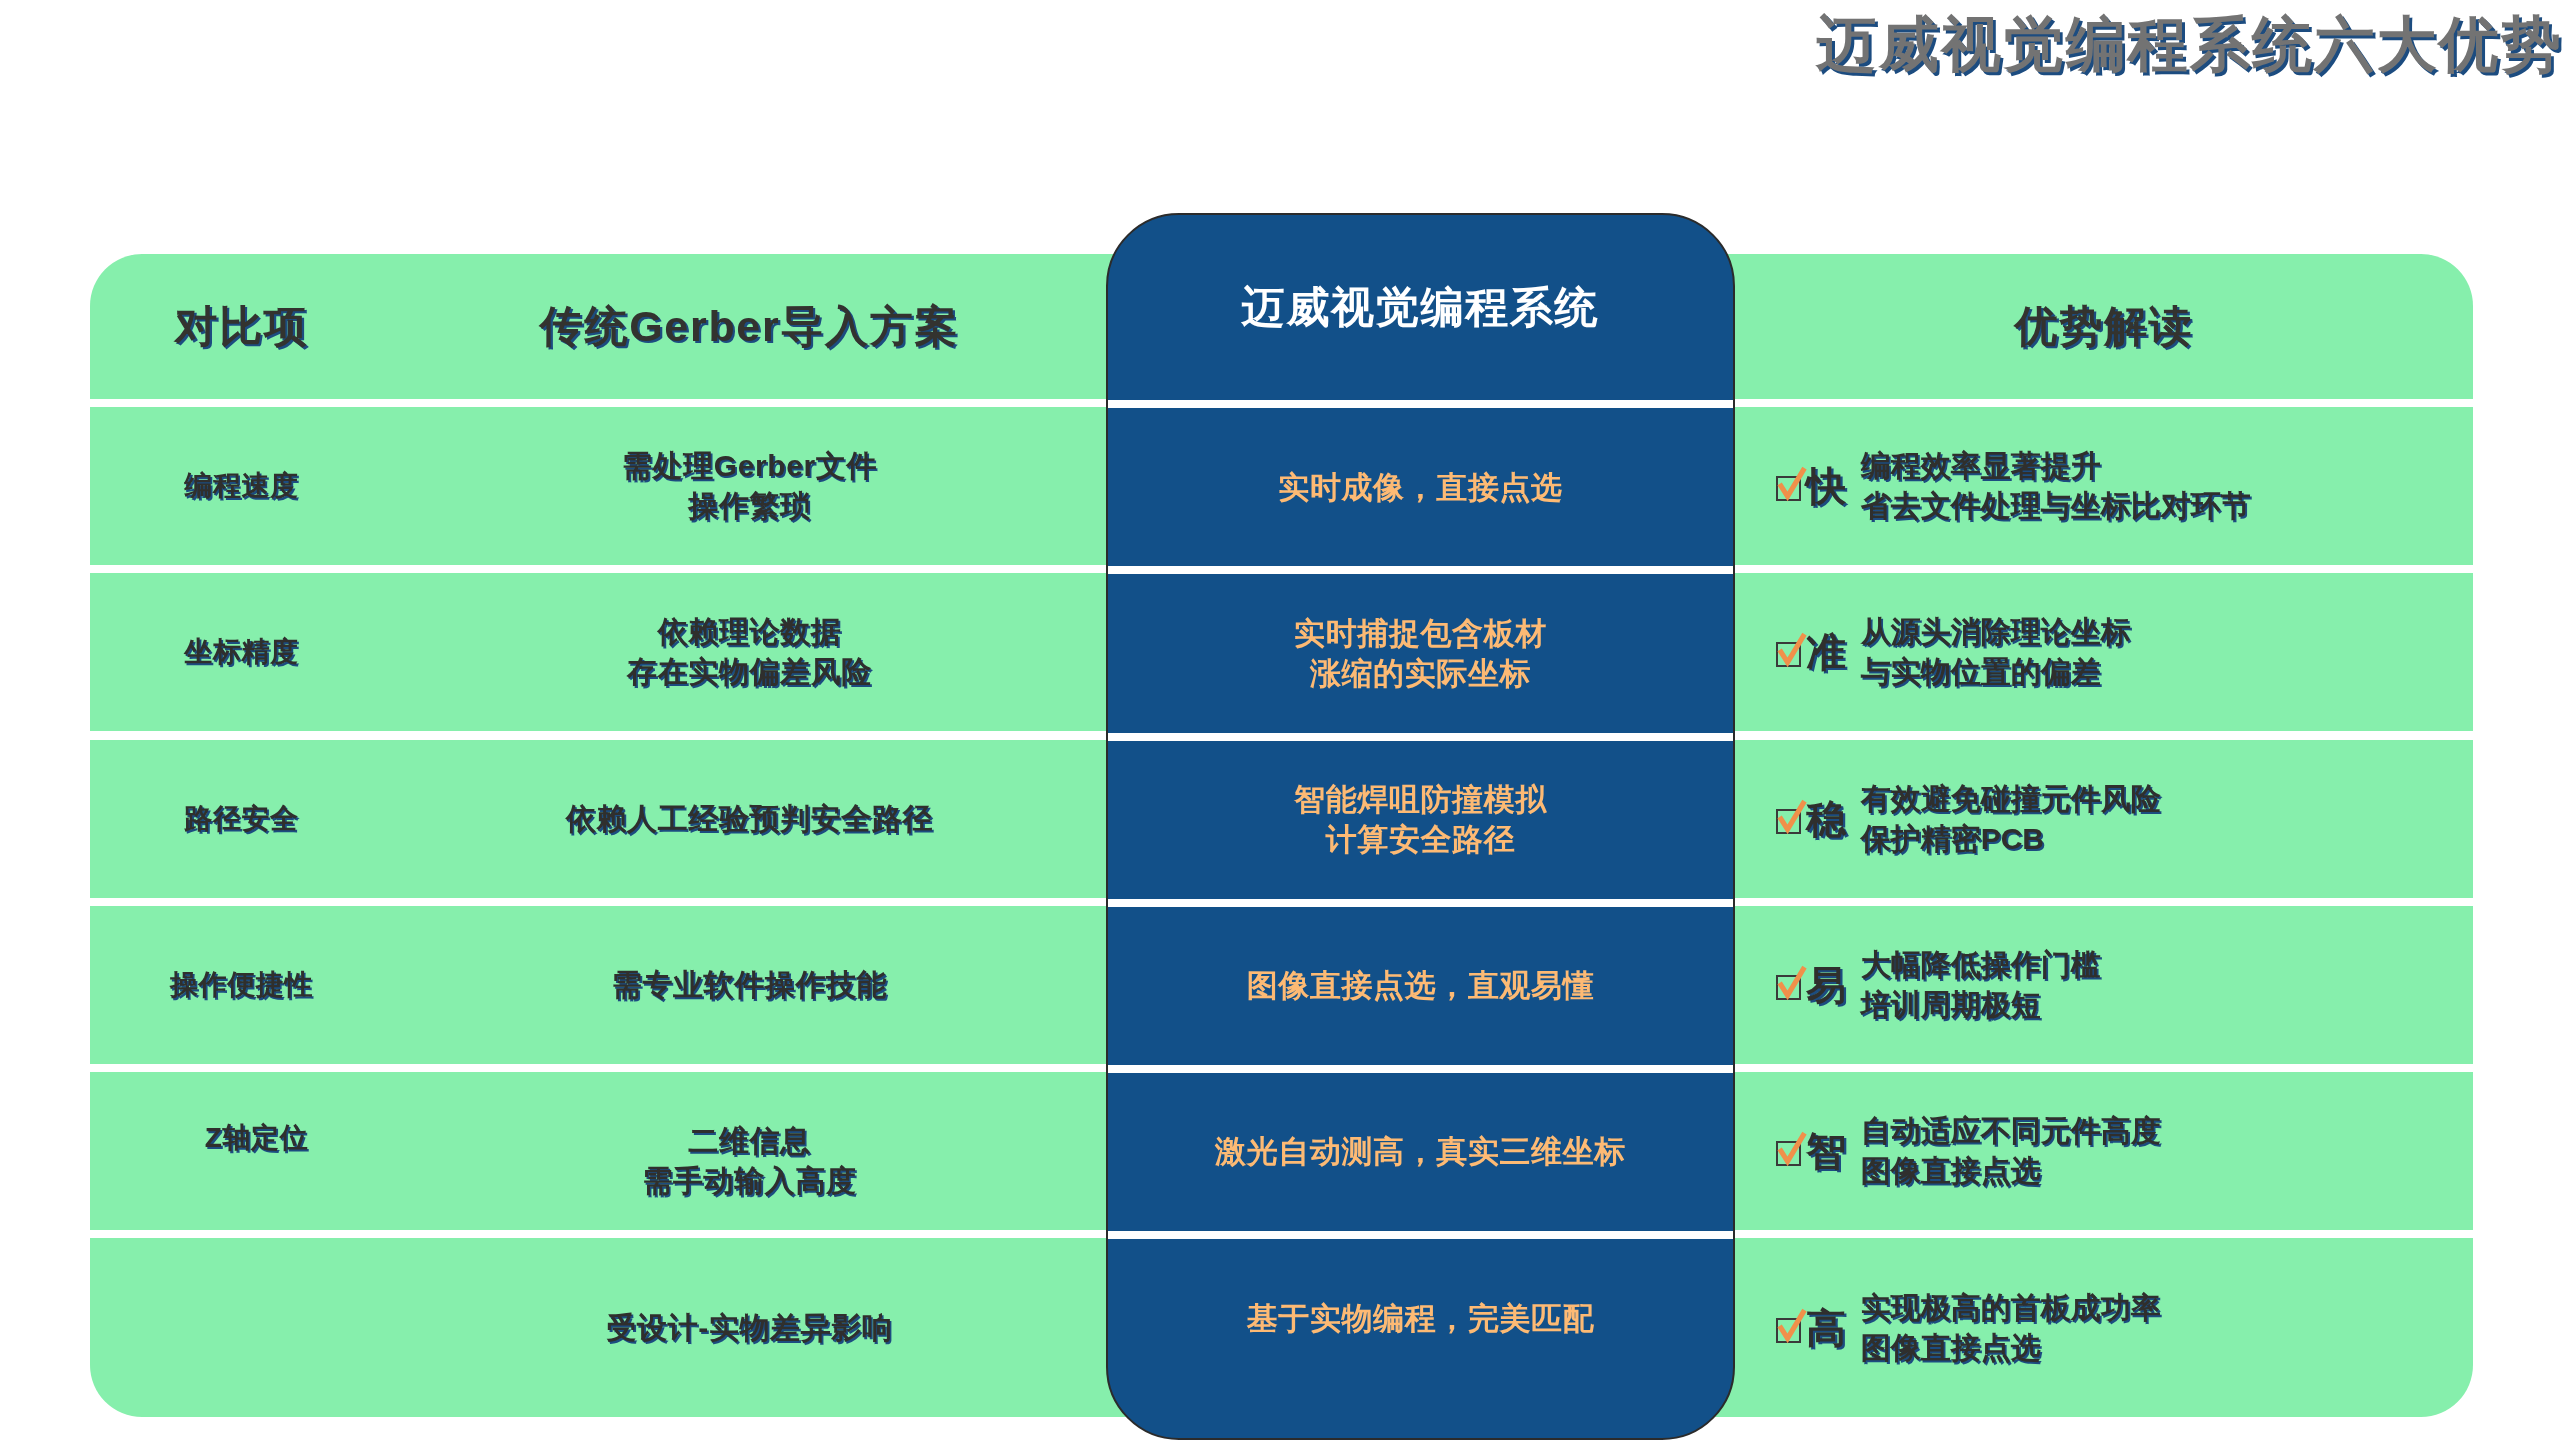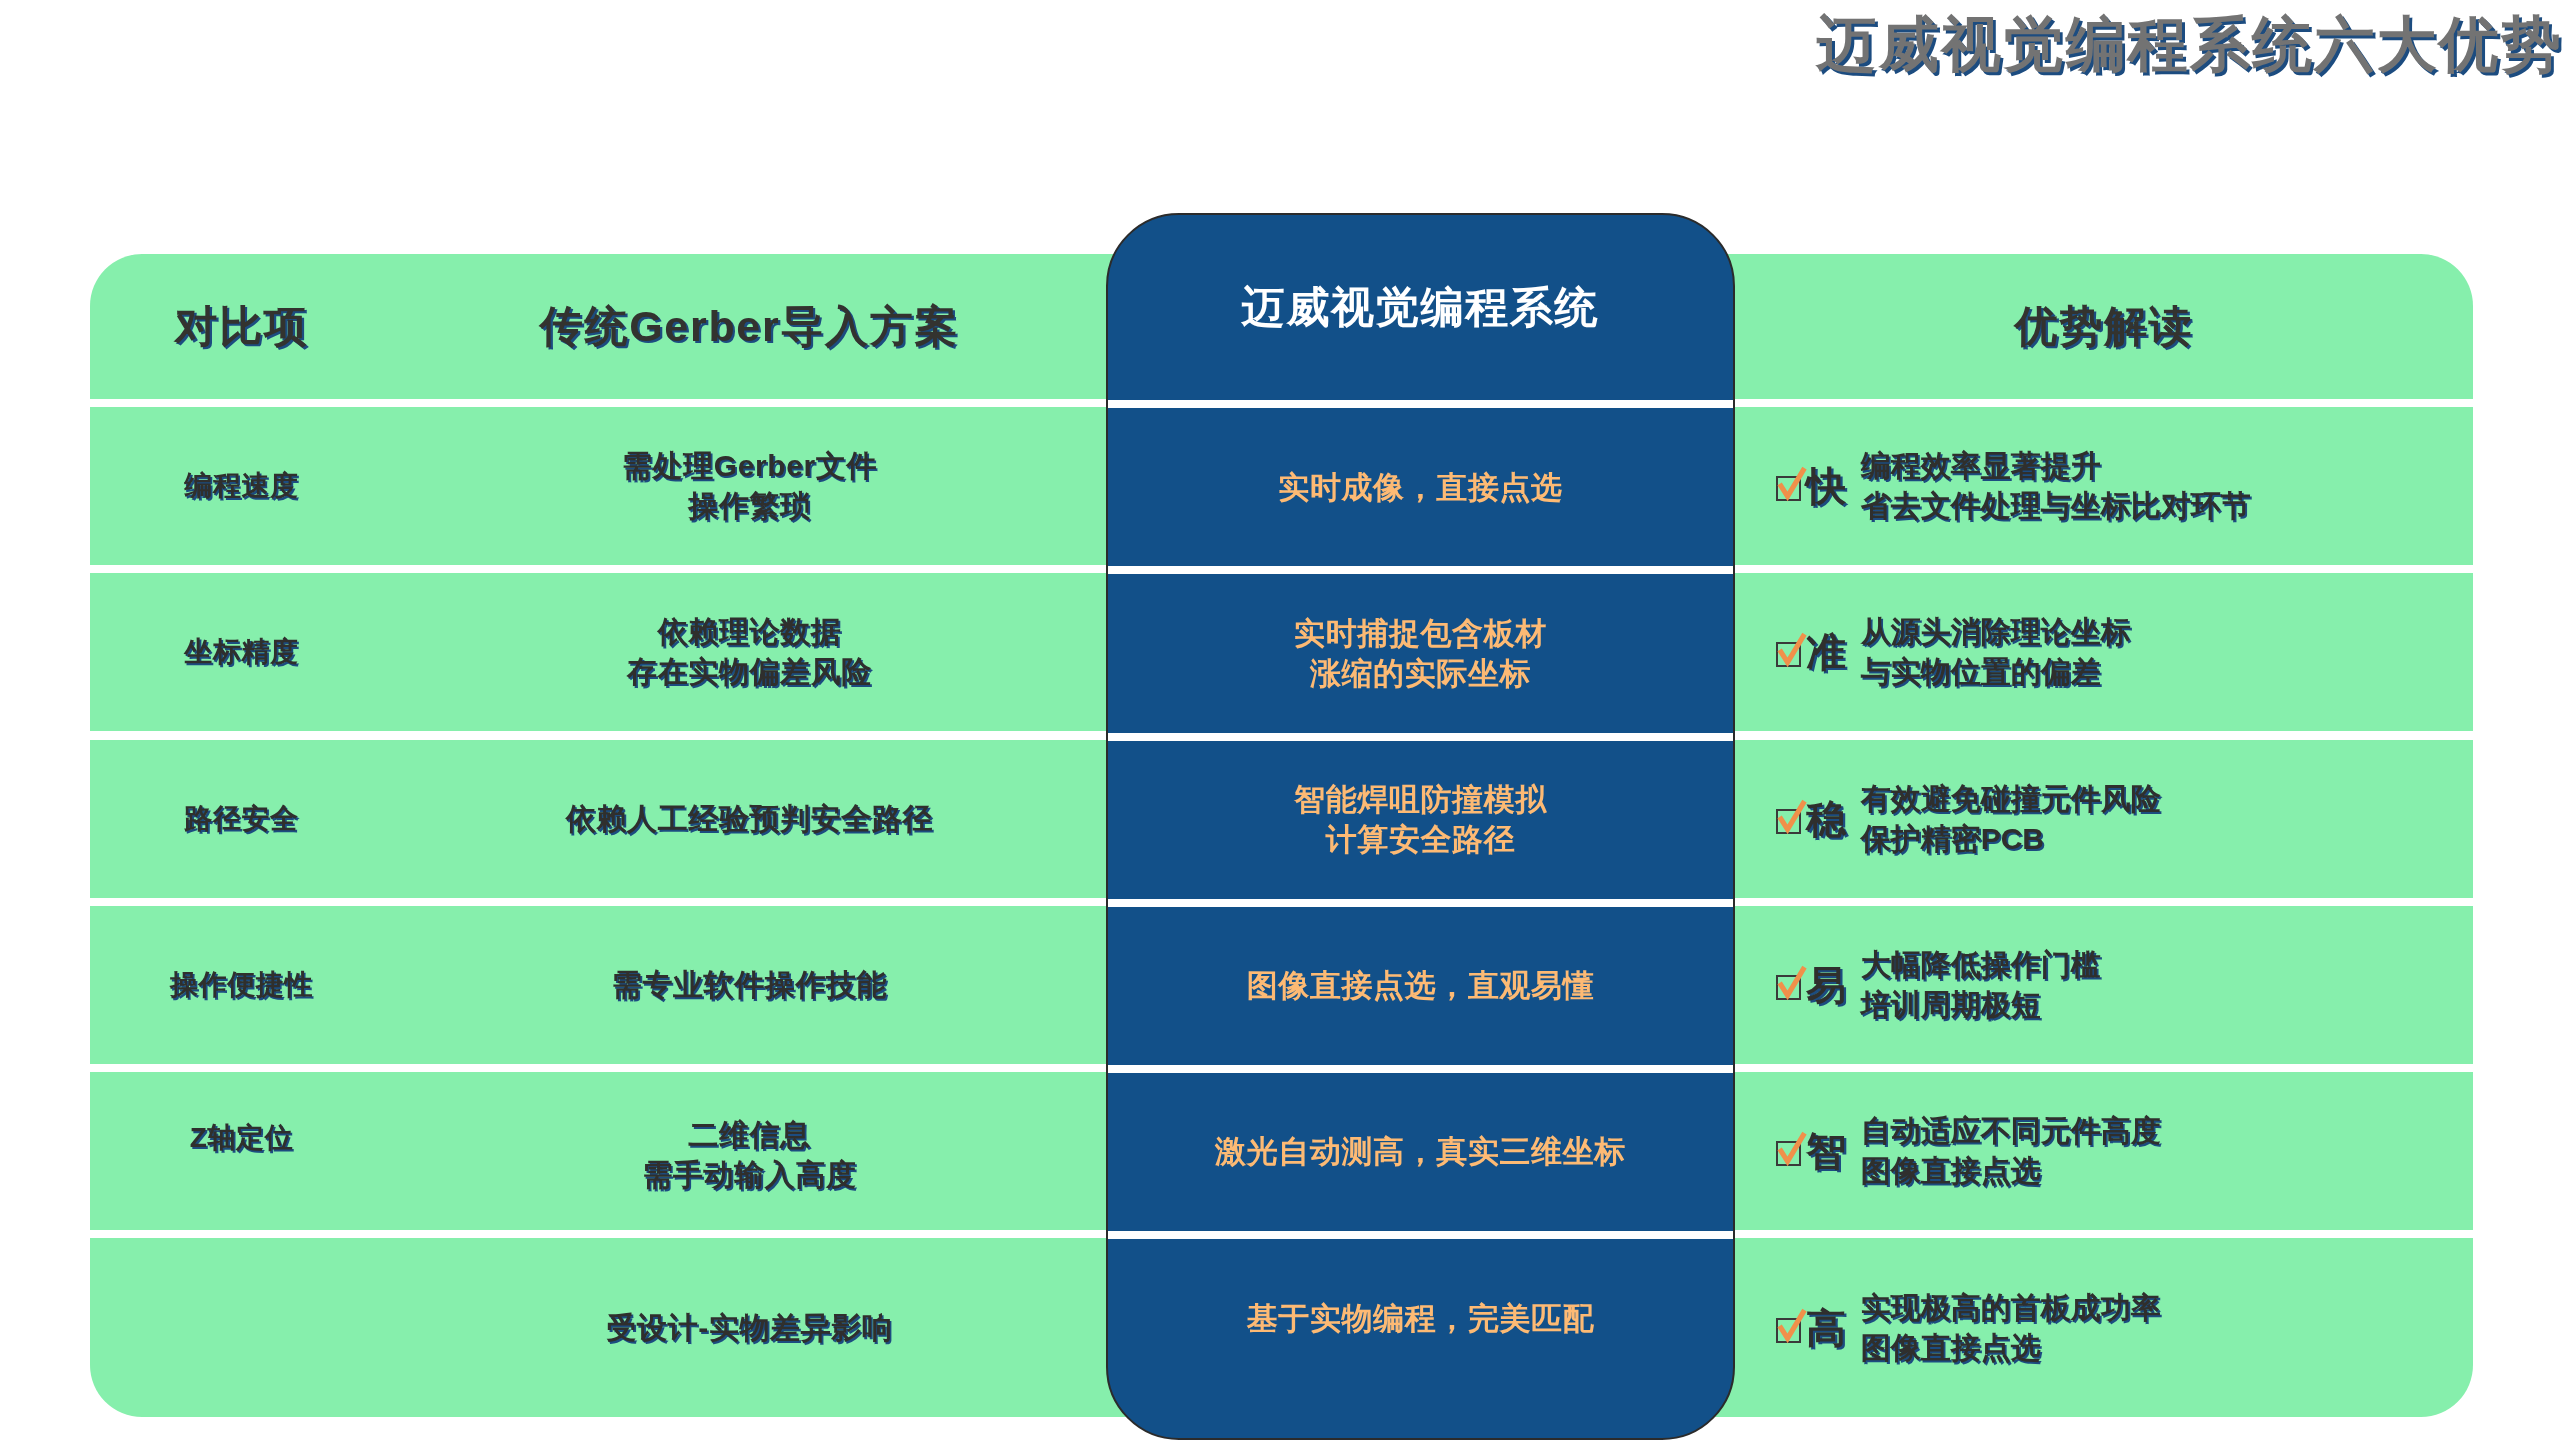--- a/index.html
+++ b/index.html
@@ -295,24 +295,24 @@
         </div>
         <div class="read-lines">
           <div>大幅降低操作门槛</div>
           <div>培训周期极短</div>
         </div>
       </div>
     </div>
   </div>
 
   <div class="trow" style="top:818px; height:158px;">
-    <div class="col-item" style="top:0;height:131px;display:flex;align-items:center;justify-content:center;">
+    <div class="col-item" style="top:0;height:131px;display:flex;align-items:center;justify-content:center;padding-left:15px;">
       <span class="cell-text">Z轴定位</span>
     </div>
-    <div class="col-trad" style="top:4px;height:158px;display:flex;align-items:center;justify-content:center;flex-direction:column;">
+    <div class="col-trad" style="top:10px;height:158px;display:flex;align-items:center;justify-content:center;flex-direction:column;">
       <div class="cell-text">二维信息</div>
       <div class="cell-text">需手动输入高度</div>
     </div>
     <div class="col-read" style="top:0;height:158px;">
       <div class="read-wrap">
         <div class="badge">
           <span class="ballot-icon">
             <span class="bbox"></span>
             <svg viewBox="0 0 62 62">
                 <path d="M10 30 L24 52 L54 2" fill="none" stroke="#f0904a" stroke-width="9" stroke-linecap="butt"></path>

